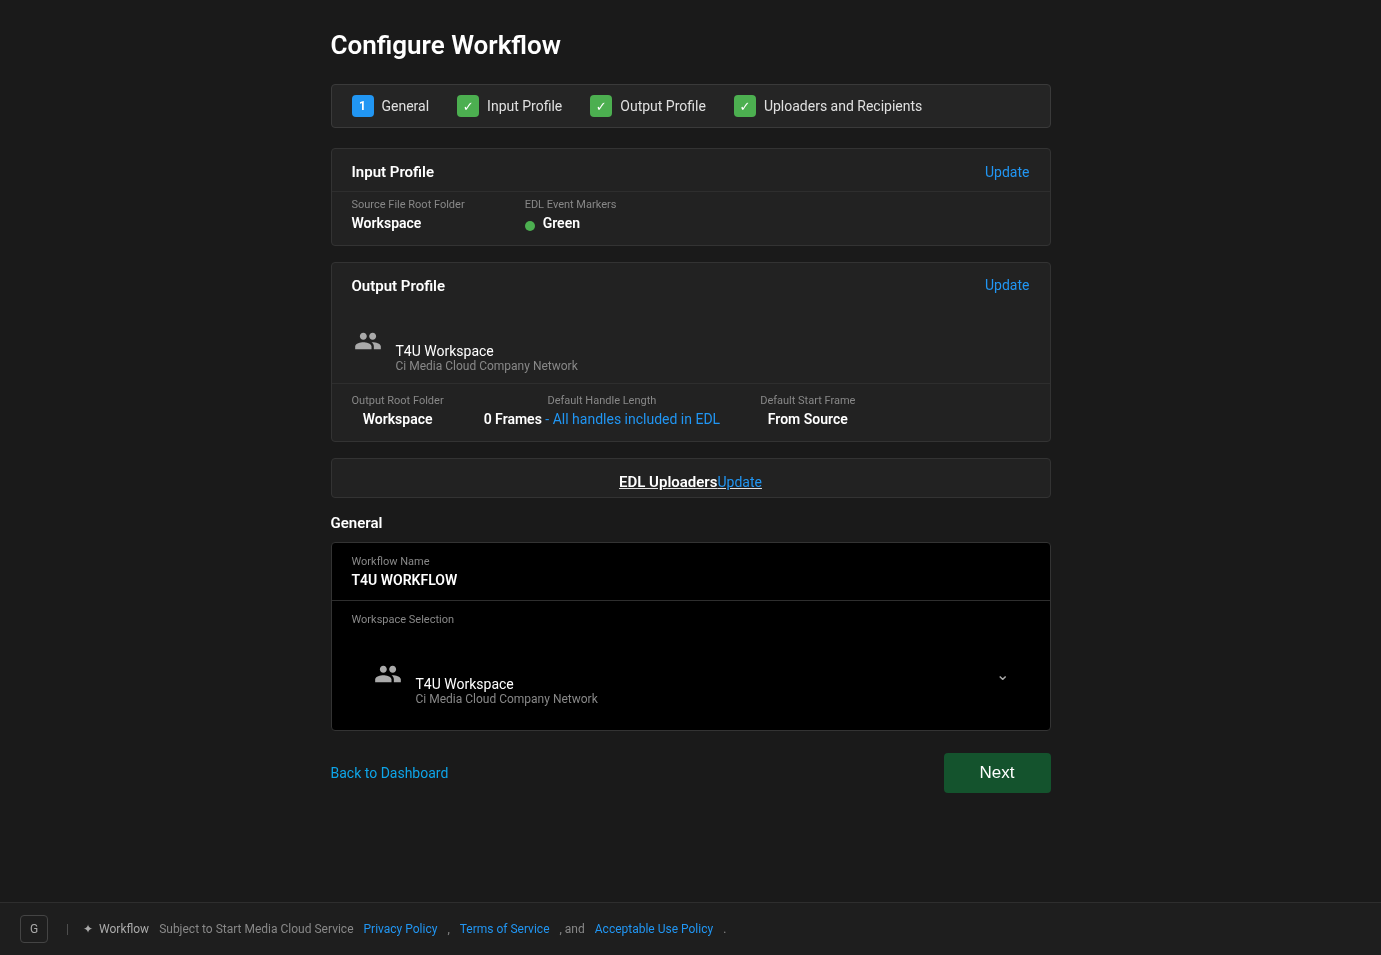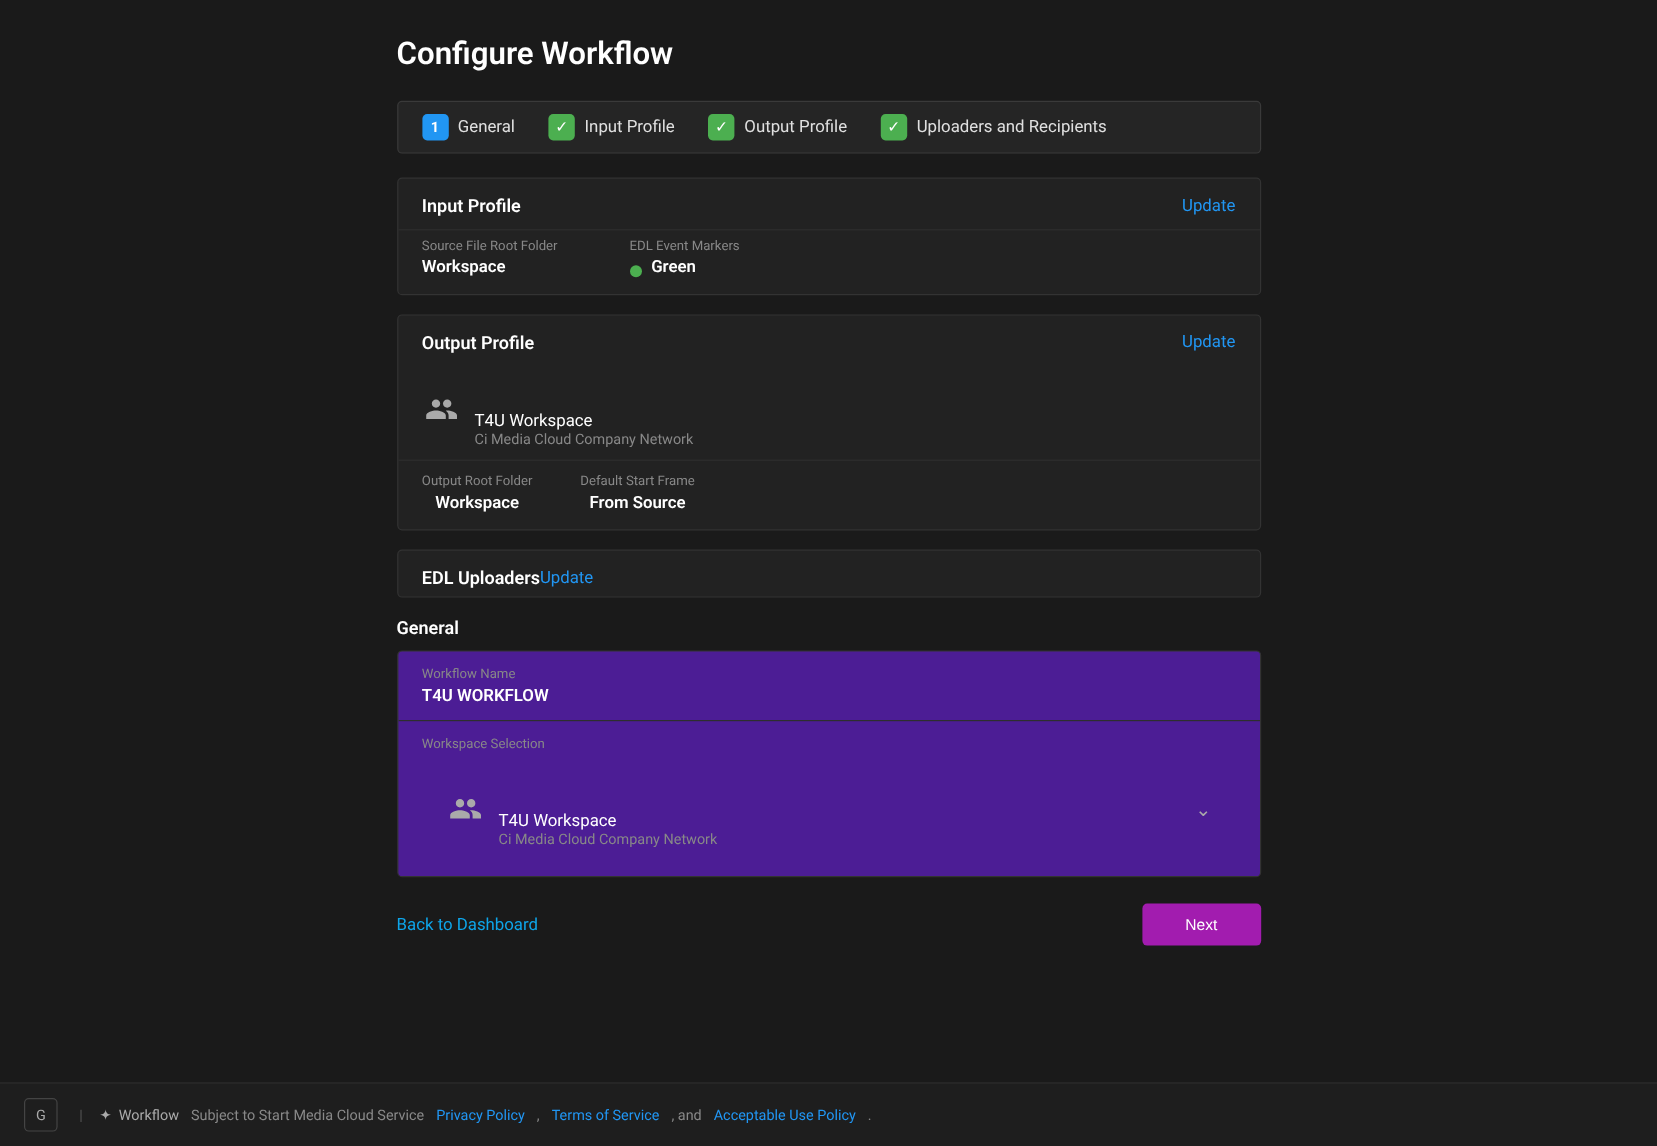--- a/index.html
+++ b/index.html
@@ -151,21 +151,21 @@
       margin-top: 4px;
     }
     .general-label {
       font-size: 15px;
       font-weight: 600;
       color: #ffffff;
       margin-bottom: 10px;
       margin-top: 8px;
     }
     .general-card {
-      background: #4c1d95;
+      background: #000000;
       border: 1px solid #333333;
       border-radius: 4px;
       margin-bottom: 4px;
       overflow: hidden;
     }
     .general-field {
       padding: 12px 20px;
       border-bottom: 1px solid #2e2e2e;
     }
     .general-field:last-child {
@@ -191,26 +191,26 @@
       margin: 0 auto;
       width: 100%;
     }
     .back-link {
       color: #0ea5e9;
       cursor: pointer;
       font-size: 14px;
       text-decoration: none;
     }
     .next-button {
-      background: #a21caf;
+      background: #14532d;
       color: #ffffff;
       border: none;
       border-radius: 4px;
       padding: 10px 36px;
-      font-size: 13px;
+      font-size: 17px;
       font-weight: 500;
       cursor: pointer;
     }
     .footer {
       background: #1e1e1e;
       border-top: 1px solid #2e2e2e;
       padding: 12px 20px;
       display: flex;
       align-items: center;
       gap: 10px;
@@ -274,22 +274,23 @@
     .output-profile-fields {
       padding: 10px 20px 14px 20px;
       border-top: 1px solid #2e2e2e;
       display: flex;
       gap: 40px;
       text-align: center;
     }
     .uploaders-top {
       padding: 14px 20px 6px 20px;
       display: flex;
-      justify-content: flex-start;
-      align-items: center;
+      justify-content: center;
+      align-items: center;
+      text-decoration: underline;
     }
     .uploaders-email {
       padding: 2px 20px 12px 20px;
     }
     .uploaders-recipients {
       padding: 8px 20px 14px 20px;
       border-top: 1px solid #2e2e2e;
     }
   </style>
 </head>
@@ -353,20 +354,27 @@
         <div>
           <div class="workspace-name">T4U Workspace</div>
           <div class="workspace-sub">Ci Media Cloud Company Network</div>
         </div>
       </div>
     </div>
     <div class="output-profile-fields">
       <div class="field-col">
         <div class="field-label">Output Root Folder</div>
         <div class="field-value">Workspace</div>
+      </div>
+      <div class="field-col">
+        <div class="field-label">Default Handle Length</div>
+        <div class="field-value-light">
+          <span class="handle-value">0 Frames</span>
+          <span class="handle-note">- All handles included in EDL</span>
+        </div>
       </div>
       <div class="field-col">
         <div class="field-label">Default Start Frame</div>
         <div class="field-value">From Source</div>
       </div>
     </div>
   </div>
 
   <div class="section-card-outer">
     <div class="uploaders-top">

